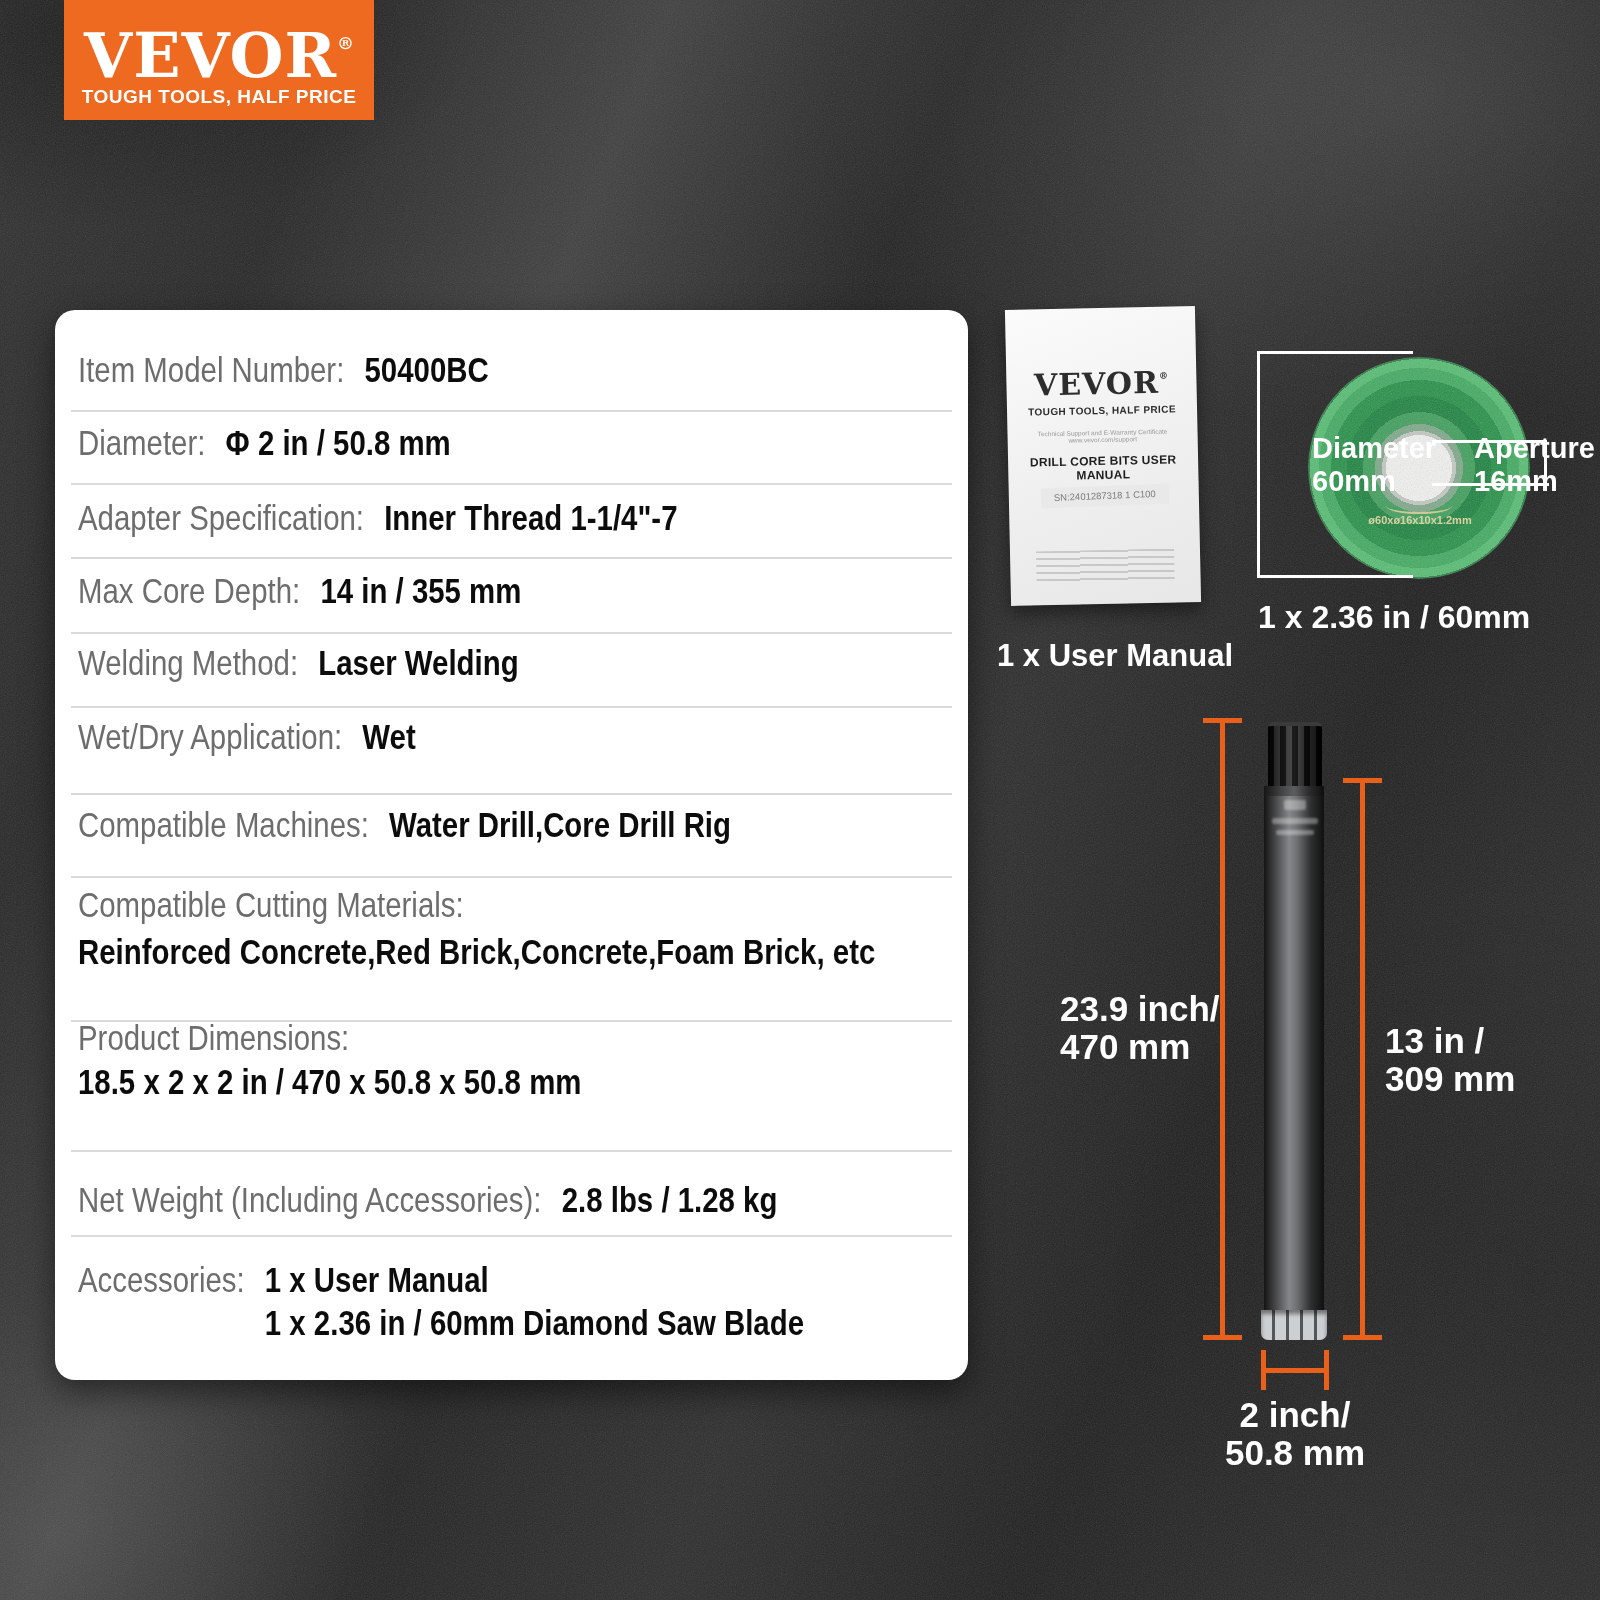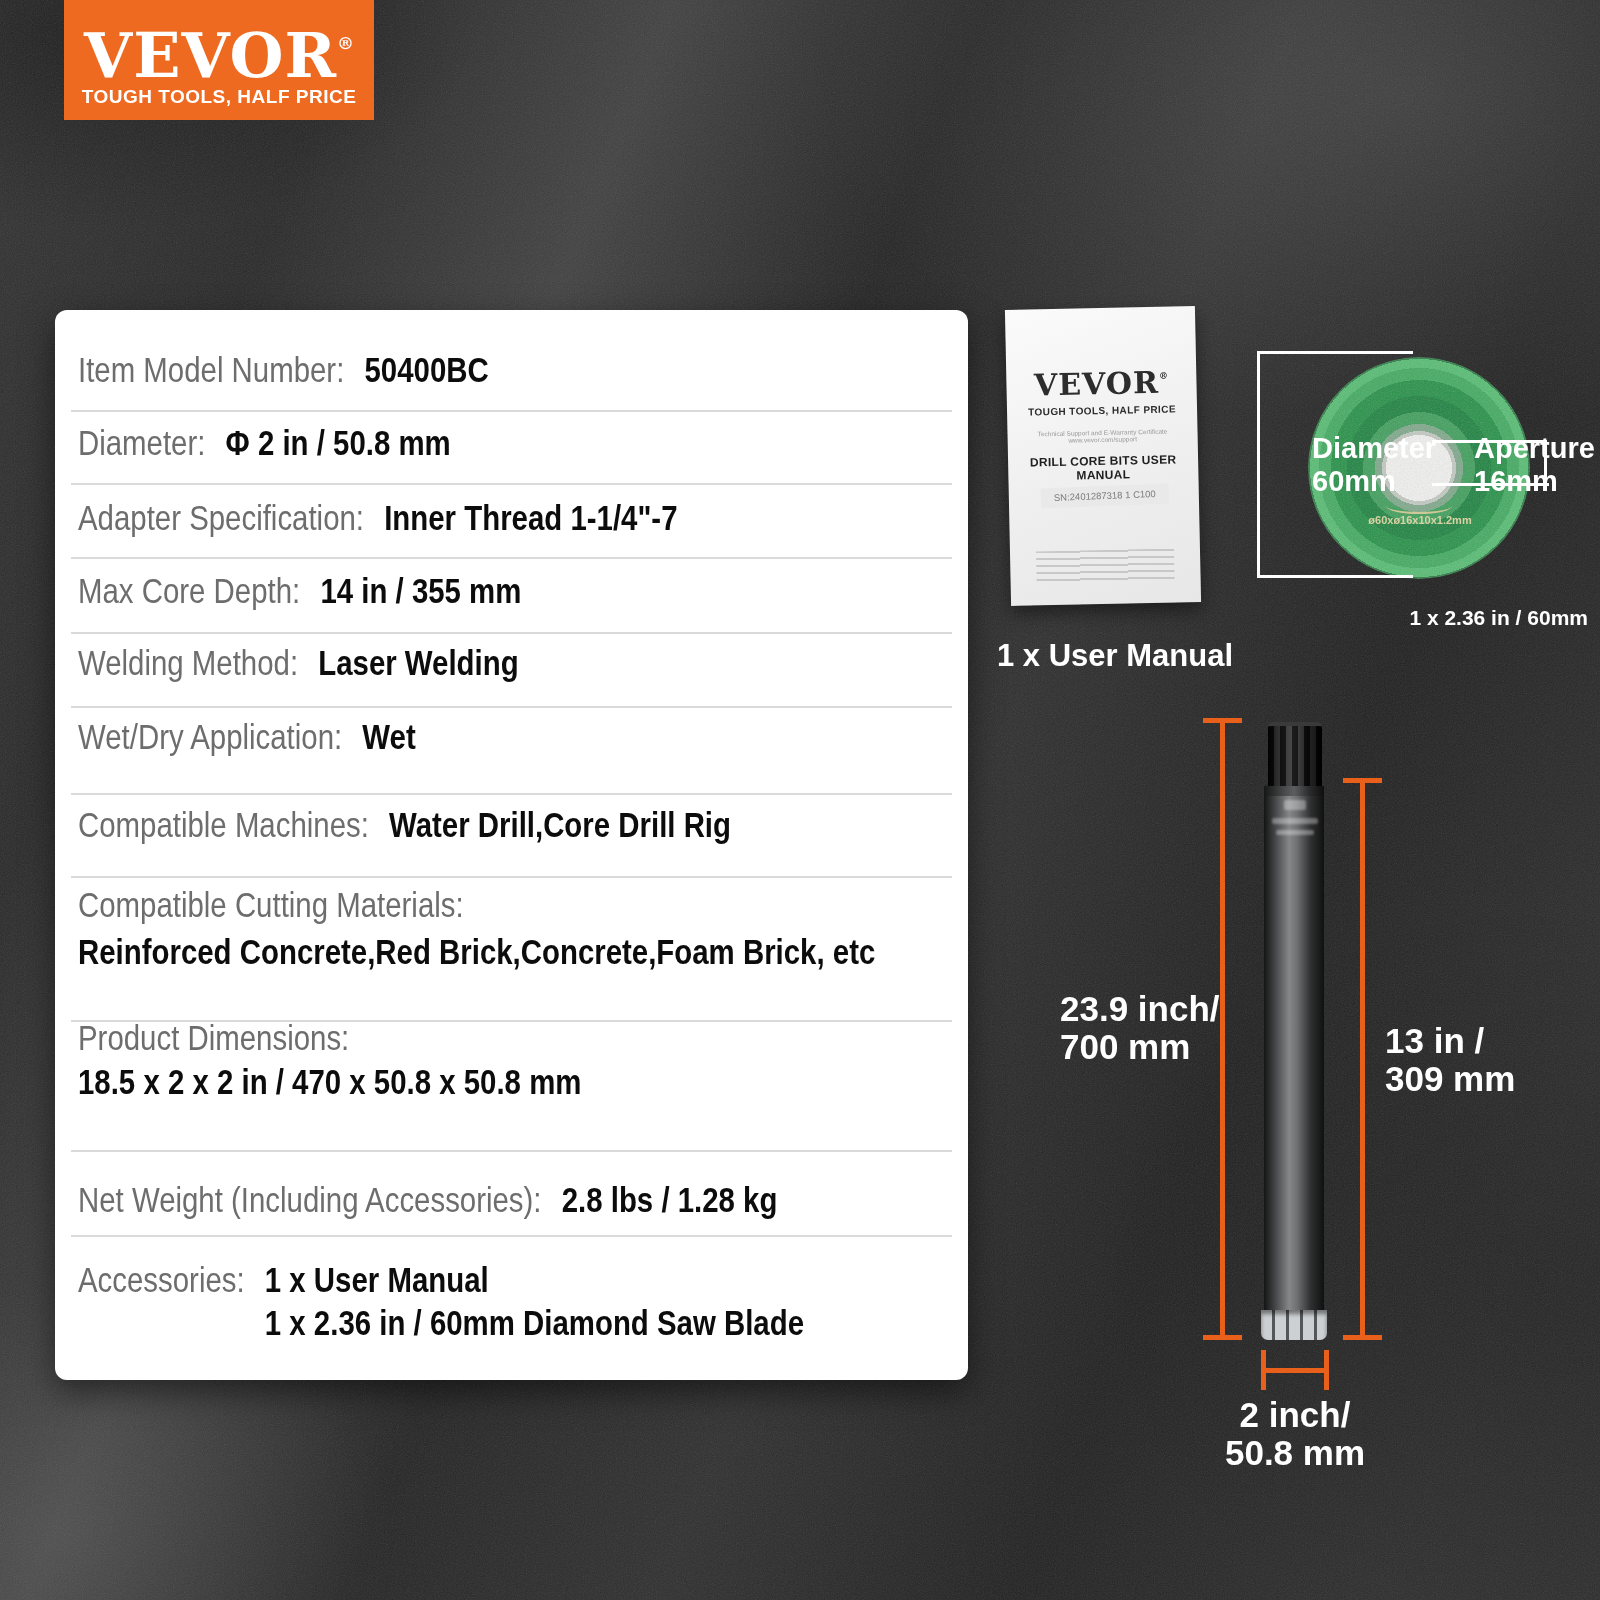--- a/index.html
+++ b/index.html
@@ -20,21 +20,21 @@
   .noise-svg{position:absolute;inset:0;width:100%;height:100%;opacity:.16;}
   
   .logo{position:absolute;left:64px;top:0;width:310px;height:120px;background:#ee6a21;}
   .logo-brand{position:absolute;left:0;right:0;top:12px;text-align:center;color:#fff;
       font-family:"DejaVu Serif",serif;font-weight:bold;font-size:62px;letter-spacing:1px;line-height:62px;}
   .logo-brand sup{font-size:17px;vertical-align:28px;letter-spacing:0;}
   .logo-tagline{position:absolute;left:0;right:0;top:86px;text-align:center;color:#fff;
       font-weight:bold;font-size:19px;letter-spacing:.5px;}
   
   .spec-card{position:absolute;left:55px;top:310px;width:913px;height:1070px;background:#fff;
-      border-radius:12px;box-shadow:0 12px 32px rgba(0,0,0,.5);}
+      border-radius:20px;box-shadow:0 12px 32px rgba(0,0,0,.5);}
   .spec-row{position:absolute;left:23px;display:flex;gap:24px;align-items:baseline;
       font-size:35px;line-height:44px;height:44px;white-space:nowrap;
       transform:scaleX(.84);transform-origin:0 50%;}
   .spec-label{color:#6d6d6d;}
   .spec-value{color:#0c0c0c;font-weight:bold;}
   .divider{position:absolute;left:16px;right:16px;height:2px;background:#dadada;}
   .acc-row{align-items:flex-start;line-height:43px;height:auto;}
   .acc-col{display:flex;flex-direction:column;line-height:43px;}
   
   .manual{position:absolute;left:1008px;top:308px;width:190px;height:296px;
@@ -62,22 +62,22 @@
       background:radial-gradient(circle,
         #f2f2f0 0 33px,#c3c9c3 33px 37px,#7fa98b 37px 44px,#3f9f5c 44px 56px,
         #1d8340 56px 72px,#259147 72px 88px,#41ab60 88px 100px,#55bd72 100px 109px,#2f7f47 109px 111px);}
   .blade-noise{position:absolute;inset:0;width:100%;height:100%;opacity:.28;}
   .wline{position:absolute;background:#fff;}
   .disc-text{position:absolute;color:#fff;font-weight:bold;font-size:29px;line-height:33px;}
   .disc-tiny{position:absolute;left:1330px;top:514px;width:180px;text-align:center;
       color:#d9d3a4;font-size:11px;font-weight:bold;}
   .disc-smile{position:absolute;left:1386px;top:498px;width:66px;height:14px;
       border-bottom:2px solid #cfc898;border-radius:50%;}
-  .blade-caption{position:absolute;left:1258px;top:600px;width:330px;text-align:right;
-      color:#fff;font-weight:bold;font-size:21px;line-height:35px;}
+  .blade-caption{position:absolute;left:1258px;top:600px;width:330px;text-align:left;
+      color:#fff;font-weight:bold;font-size:32px;line-height:35px;}
   
   .drill-adapter{position:absolute;left:1268px;top:722px;width:54px;height:64px;border-radius:5px 5px 0 0;
       background:
         repeating-linear-gradient(90deg, rgba(0,0,0,.55) 0 6px, rgba(255,255,255,.07) 6px 12px),
         linear-gradient(90deg,#060606,#2e2e2e 30%,#3d3d3d 48%,#151515 72%,#000);
       border-top:4px solid #3a3a3a;}
   .drill-shoulder{position:absolute;left:1264px;top:786px;width:60px;height:12px;
       background:linear-gradient(90deg,#161616,#4a4b4c 35%,#5d5e5f 50%,#2c2c2d 75%,#0e0e0e);
       border-radius:0 0 4px 4px;}
   .drill-barrel{position:absolute;left:1264px;top:796px;width:60px;height:514px;
@@ -234,21 +234,21 @@
   <div class="oline" style="left:1203px;top:1335px;width:39px;height:5px"></div>
   <div class="oline" style="left:1360px;top:778px;width:5px;height:562px"></div>
   <div class="oline" style="left:1343px;top:778px;width:39px;height:5px"></div>
   <div class="oline" style="left:1343px;top:1335px;width:39px;height:5px"></div>
   <div class="oline" style="left:1263px;top:1368px;width:64px;height:5px"></div>
   <div class="oline" style="left:1261px;top:1350px;width:5px;height:40px"></div>
   <div class="oline" style="left:1324px;top:1350px;width:5px;height:40px"></div>
 
   <div class="dim-text" style="left:1060px;top:990px">
     <div>23.9 inch/</div>
-    <div>700 mm</div>
+    <div>470 mm</div>
   </div>
   <div class="dim-text" style="left:1385px;top:1022px">
     <div>13 in /</div>
     <div>309 mm</div>
   </div>
   <div class="dim-text center" style="left:1195px;top:1396px;width:200px">
     <div>2 inch/</div>
     <div>50.8 mm</div>
   </div>
 </div>

